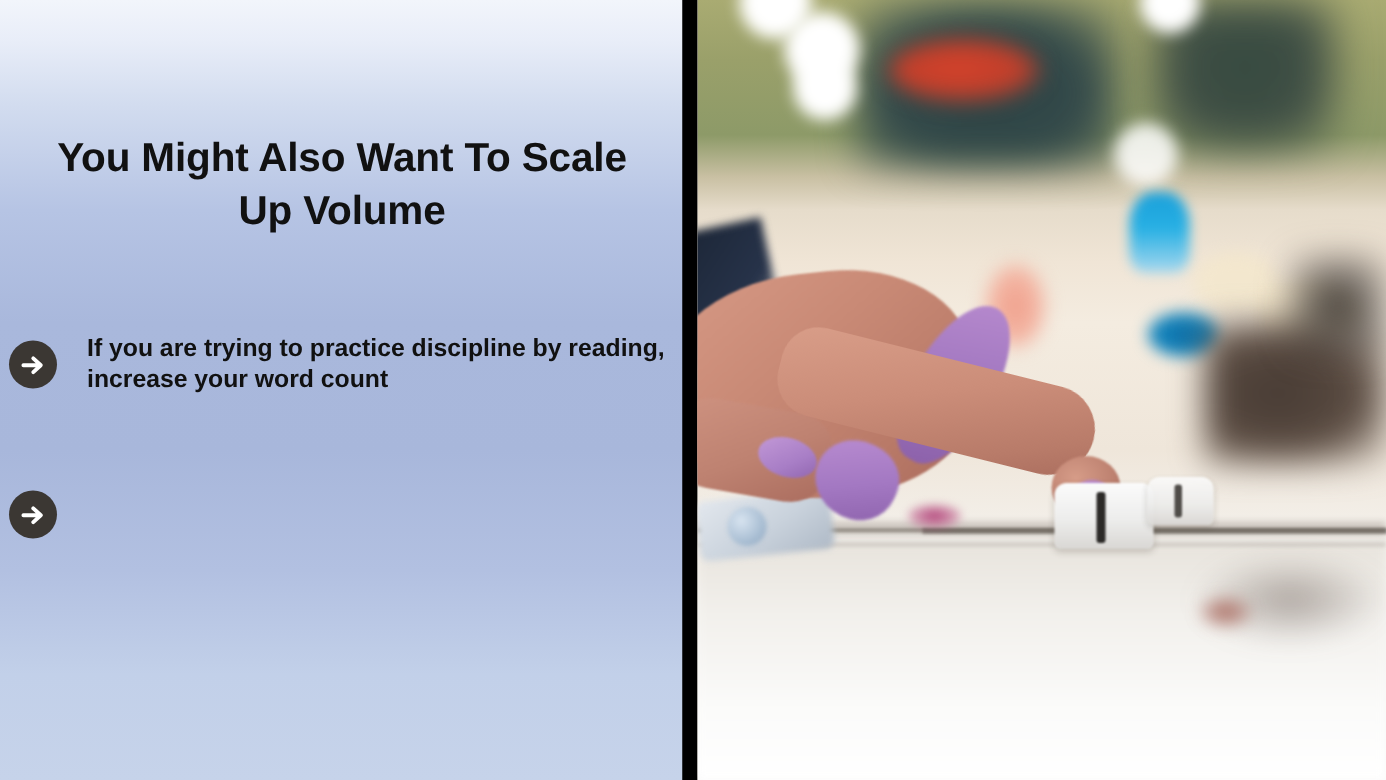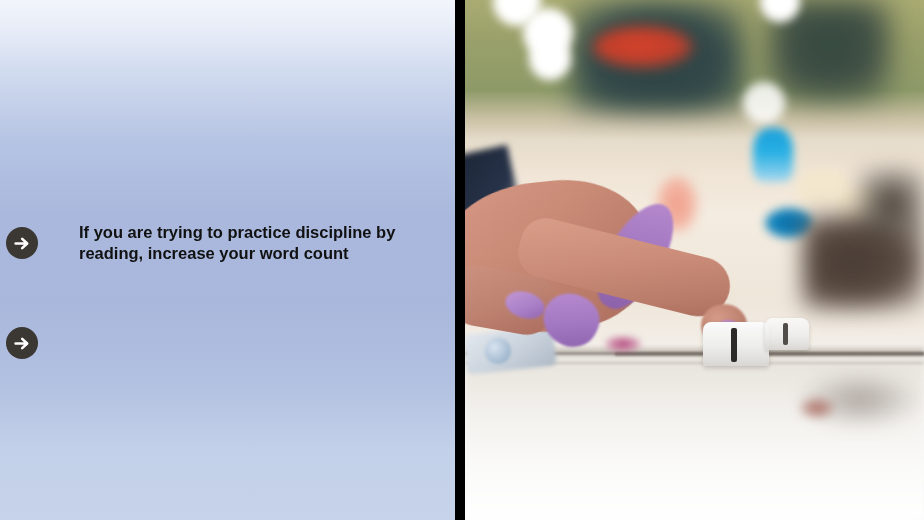--- a/index.html
+++ b/index.html
@@ -78,21 +78,21 @@
     display: flex;
     align-items: center;
     justify-content: center;
   }
   .bullet-icon svg {
     display: block;
   }
 
   .bullet-text {
     display: block;
-    margin-left: 79px;
+    margin-left: 58px;
     font-size: 16.5px;
     line-height: 21px;
     font-weight: bold;
     color: #111111;
   }
 
   
   .divider {
     position: absolute;
     left: 455px;
@@ -366,20 +366,21 @@
   }
 </style>
 </head>
 <body>
 
 <div class="slide">
 
   <div class="left-panel">
     <div class="panel-inner">
 
+      <div class="slide-title">You Might Also Want To Scale Up Volume</div>
 
       <div class="bullets">
 
         <div class="bullet">
           <span class="bullet-icon">
             <svg width="19" height="19" viewBox="0 0 19 19" aria-hidden="true">
               <path d="M2.6 9.5 H13.0 M9.2 4.9 L14.2 9.5 L9.2 14.1" fill="none" stroke="#ffffff" stroke-width="2.6" stroke-linecap="round" stroke-linejoin="round"></path>
             </svg>
           </span>
           <span class="bullet-text">If you are trying to practice discipline by reading, increase your word count</span>

